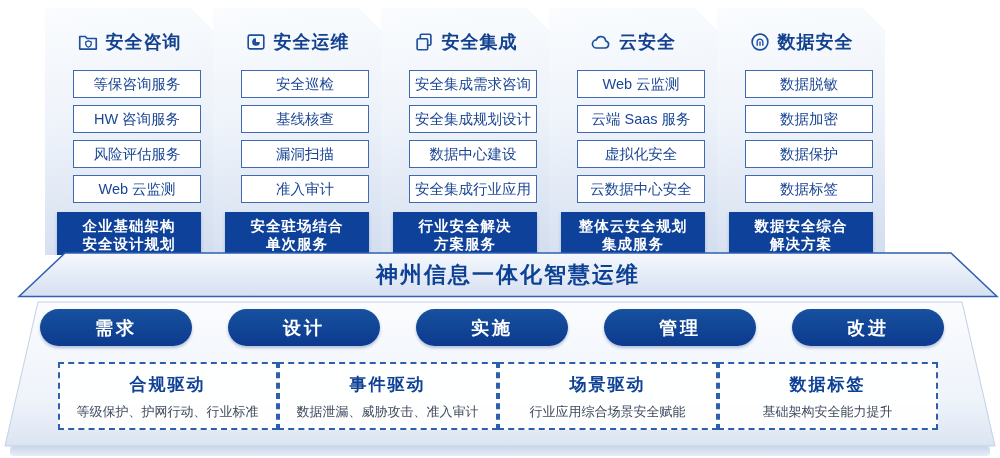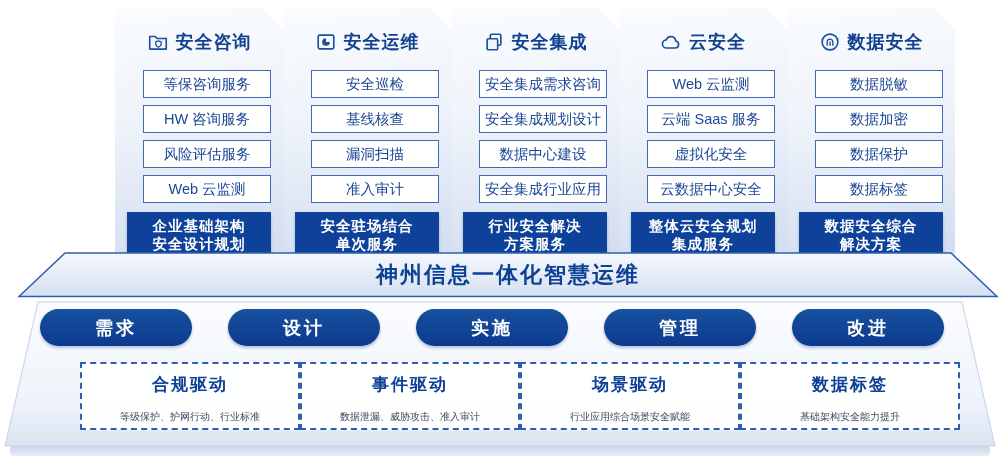--- a/index.html
+++ b/index.html
@@ -15,21 +15,21 @@
   .platform-svg { position:absolute; left:0; top:300px; }
   .bottom-shadow-bar {
     position:absolute; left:10px; top:446px; width:980px; height:10px;
     background:linear-gradient(180deg,#c9d5ea,#e7edf7);
     border-radius:4px;
   }
 
   
   .cards {
     position:absolute; left:45px; top:8px; width:910px;
-    display:flex; justify-content:flex-end;
+    display:flex; justify-content:flex-start;
   }
   .card {
     width:168px; height:247px;
     clip-path:polygon(0 0, 146px 0, 168px 22px, 168px 100%, 0 100%);
     background:linear-gradient(172deg,#fafcfe 0%, #eef3fa 45%, #d2ddef 100%);
     padding:21px 12px 0;
   }
   .card-head {
     display:flex; align-items:center; justify-content:center; gap:7px;
     height:26px; margin-bottom:15px;
@@ -70,30 +70,30 @@
     width:152px; height:37px; border-radius:19px;
     background:linear-gradient(180deg,#17519f,#0c3a8e);
     color:#ffffff; font-size:18px; font-weight:bold; letter-spacing:3px;
     display:flex; align-items:center; justify-content:center;
     box-shadow:0 2px 3px rgba(20,60,130,.3);
   }
 
   
   .drivers {
     position:absolute; left:35px; top:362px; width:925px;
-    display:flex; justify-content:flex-end;
+    display:flex; justify-content:center;
   }
   .driver {
     width:220px; height:68px;
     border:2px dashed #2e5eae;
     background:rgba(255,255,255,.93);
     text-align:center; padding-top:9px;
   }
   .driver-title { font-size:17px; font-weight:bold; color:#0e4095; letter-spacing:2px; }
-  .driver-desc  { margin-top:14px; font-size:10px; color:#3e495c; white-space:nowrap; }
+  .driver-desc  { margin-top:7px; font-size:13px; color:#3e495c; white-space:nowrap; }
 
   svg.glyph { stroke:#1d4fa0; fill:none; stroke-width:1.8; stroke-linejoin:round; stroke-linecap:round; }
 </style>
 </head>
 <body>
 
 <svg class="platform-svg" width="1000" height="158" viewBox="0 0 1000 158">
   <defs>
     <linearGradient id="platGrad" x1="0" y1="0" x2="0" y2="1">
       <stop offset="0" stop-color="#fbfcfe"></stop>

